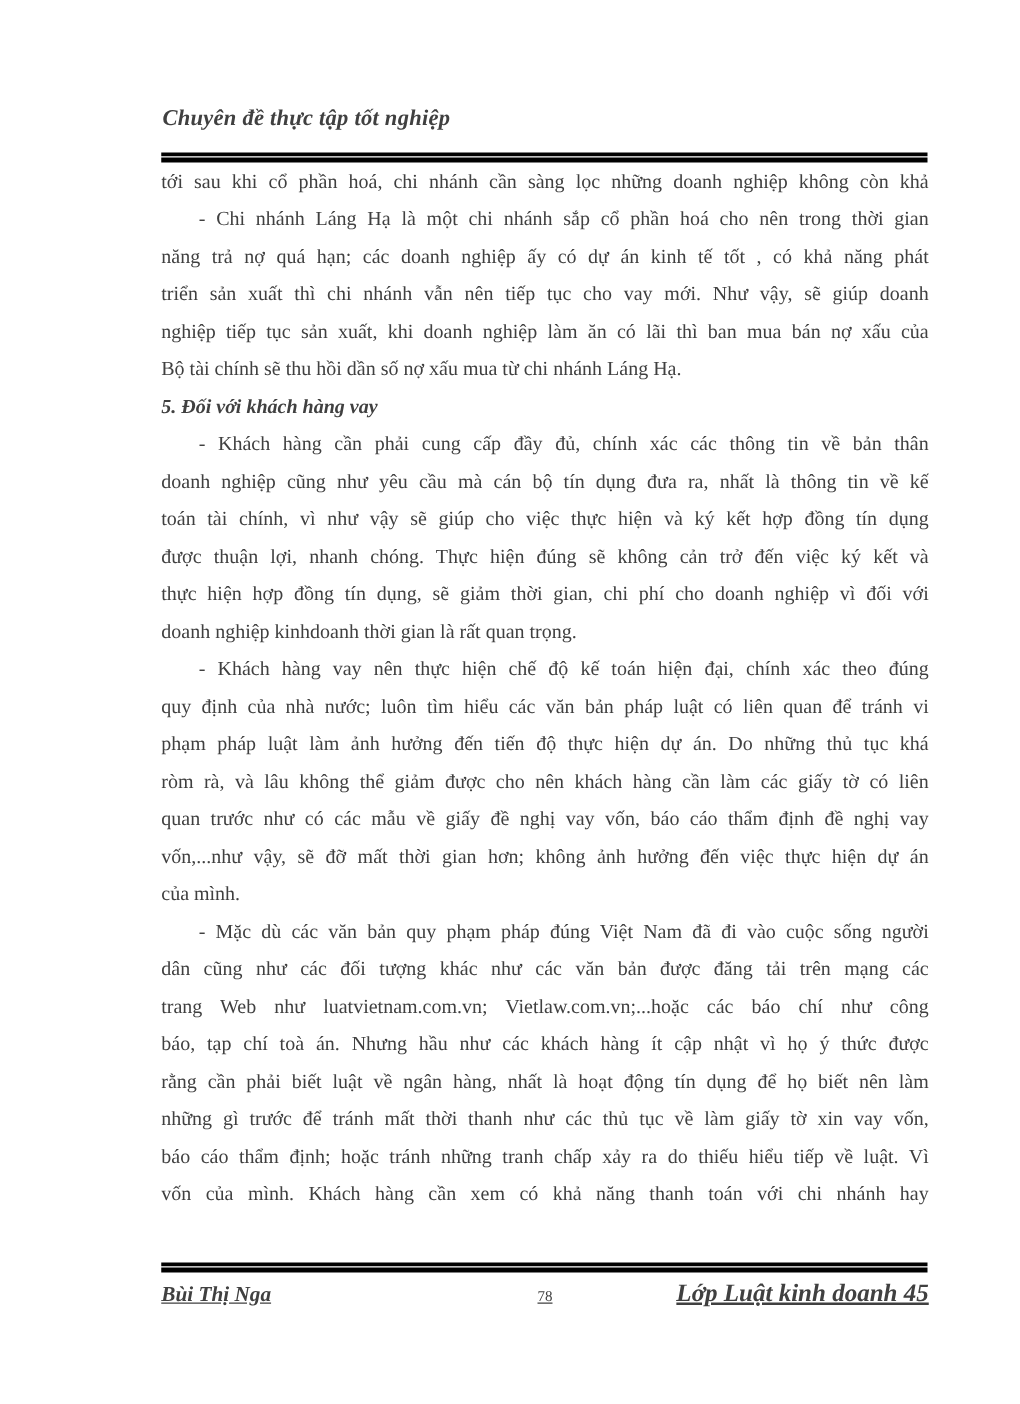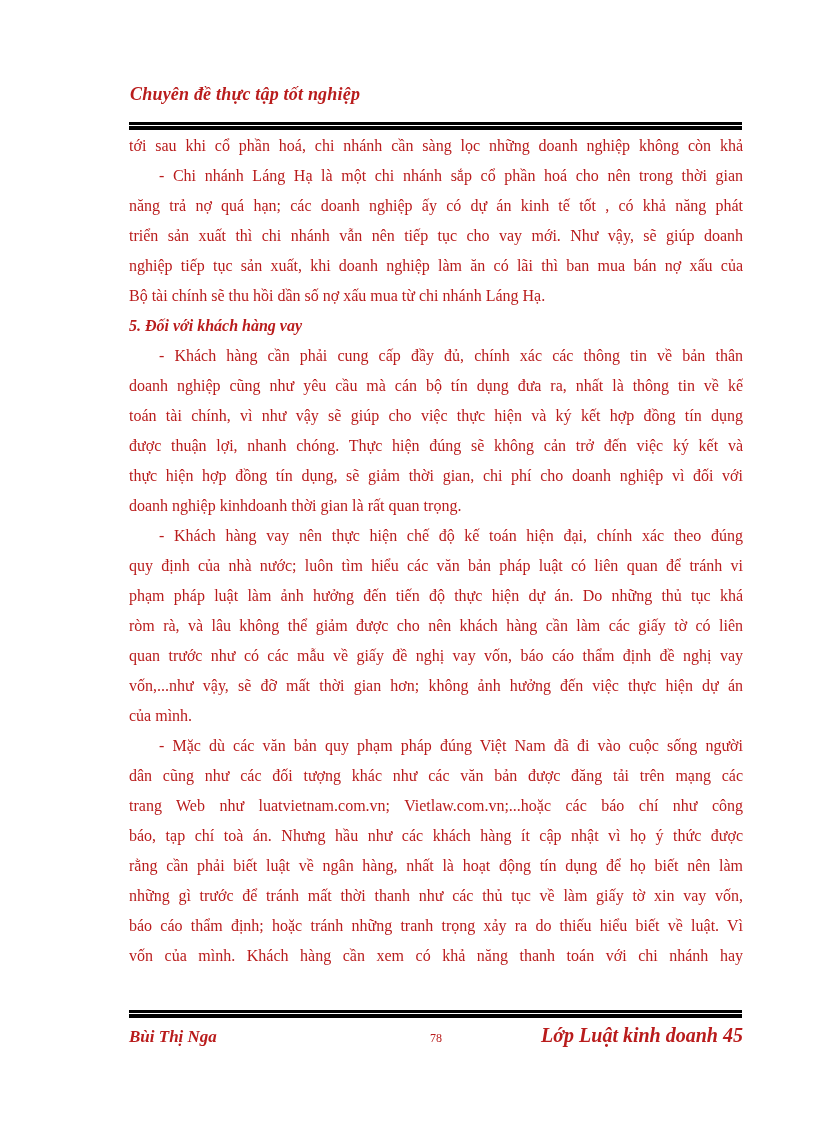--- a/index.html
+++ b/index.html
@@ -3,21 +3,21 @@
 <meta charset="utf-8">
 <style>
   * { box-sizing: border-box; }
   html, body { margin: 0; padding: 0; background: #ffffff; }
   .page {
     position: relative;
     width: 816px;
     height: 1123px;
     background: #ffffff;
     font-family: "Liberation Serif", "DejaVu Serif", serif;
-    color: #b91c1c;
+    color: #404040;
     overflow: hidden;
   }
   .header-title {
     position: absolute;
     left: 130px;
     top: 84px;
     width: 612px;
     font-size: 18px;
     font-weight: 700;
     font-style: italic;
@@ -49,20 +49,21 @@
   .just { text-align: justify; text-align-last: justify; }
   .indent { text-indent: 30px; }
   .heading { font-weight: 700; font-style: italic; }
   .footer {
     position: absolute;
     left: 129px;
     top: 1024px;
     width: 614px;
     display: flex;
     align-items: baseline;
+    text-decoration: underline;
   }
   .footer-author { flex: 1; font-size: 17px; font-weight: 700; font-style: italic; }
   .footer-page  { width: 80px; text-align: center; font-size: 12px; }
   .footer-class { flex: 1; text-align: right; font-size: 20px; font-weight: 700; font-style: italic; }
 </style>
 </head>
 <body>
 
 <div class="page">
 
@@ -90,21 +91,21 @@
     <div class="line just">ròm rà, và lâu không thể giảm được cho nên khách hàng cần làm các giấy tờ có liên</div>
     <div class="line just">quan trước như có các mẫu về giấy đề nghị vay vốn, báo cáo thẩm định đề nghị vay</div>
     <div class="line just">vốn,...như vậy, sẽ đỡ mất thời gian hơn; không ảnh hưởng đến việc thực hiện dự án</div>
     <div class="line">của mình.</div>
     <div class="line just indent">- Mặc dù các văn bản quy phạm pháp đúng Việt Nam đã đi vào cuộc sống người</div>
     <div class="line just">dân cũng như các đối tượng khác như các văn bản được đăng tải trên mạng các</div>
     <div class="line just">trang Web như luatvietnam.com.vn; Vietlaw.com.vn;...hoặc các báo chí như công</div>
     <div class="line just">báo, tạp chí toà án. Nhưng hầu như các khách hàng ít cập nhật vì họ ý thức được</div>
     <div class="line just">rằng cần phải biết luật về ngân hàng, nhất là hoạt động tín dụng để họ biết nên làm</div>
     <div class="line just">những gì trước để tránh mất thời thanh như các thủ tục về làm giấy tờ xin vay vốn,</div>
-    <div class="line just">báo cáo thẩm định; hoặc tránh những tranh trọng xảy ra do thiếu hiểu biết về luật. Vì</div>
+    <div class="line just">báo cáo thẩm định; hoặc tránh những tranh chấp xảy ra do thiếu hiểu tiếp về luật. Vì</div>
     <div class="line just">vốn của mình. Khách hàng cần xem có khả năng thanh toán với chi nhánh hay</div>
   </div>
 
   <div class="rule footer-rule"></div>
 
   <div class="footer">
     <div class="footer-author">Bùi Thị Nga</div>
     <div class="footer-page">78</div>
     <div class="footer-class">Lớp Luật kinh doanh 45</div>
   </div>

